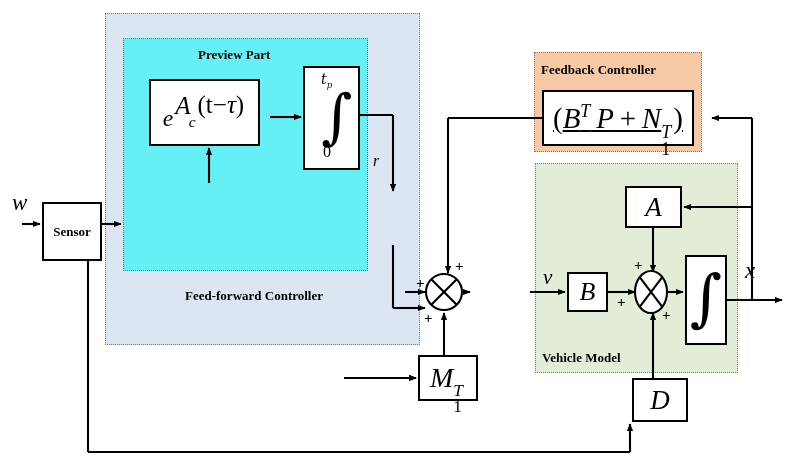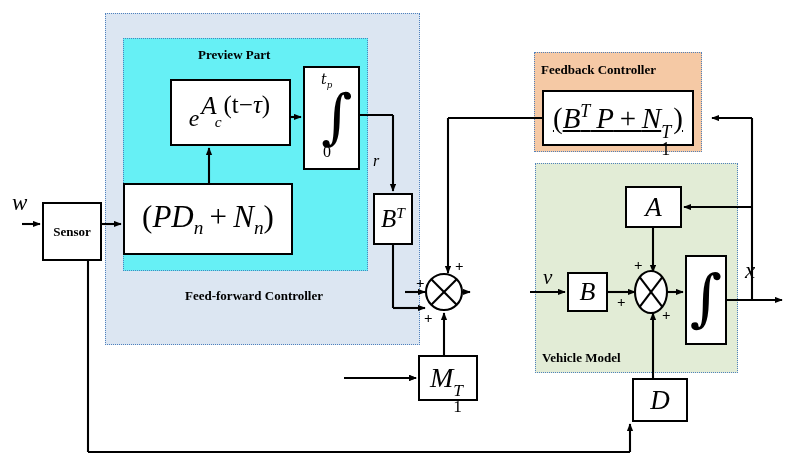--- a/index.html
+++ b/index.html
@@ -69,21 +69,21 @@
     background: #ffffff;
     border: 2px solid #000000;
     display: flex;
     align-items: center;
     justify-content: center;
     font-family: "Liberation Serif", serif;
     color: #000;
   }
   .blk-sensor { left: 42px;  top: 202px; width: 60px;  height: 59px;
                 font-weight: bold; font-size: 13px; }
-  .blk-exp    { left: 149px; top: 79px;  width: 121px; height: 67px; margin-left: 21px; }
+  .blk-exp    { left: 149px; top: 79px;  width: 111px; height: 67px; }
   .blk-integ1 { left: 303px; top: 66px;  width: 57px;  height: 104px; }
   .blk-pd     { left: 123px; top: 183px; width: 170px; height: 72px; }
   .blk-bt     { left: 373px; top: 193px; width: 40px;  height: 52px; }
   .blk-rinv   { left: 472px; top: 268px; width: 58px;  height: 47px; }
   .blk-fbc    { left: 542px; top: 90px;  width: 152px; height: 56px; text-decoration: underline; }
   .blk-a      { left: 625px; top: 186px; width: 57px;  height: 42px; }
   .blk-b      { left: 567px; top: 272px; width: 41px;  height: 40px; }
   .blk-integ2 { left: 685px; top: 255px; width: 42px;  height: 90px; }
   .blk-m1     { left: 418px; top: 355px; width: 60px;  height: 46px; }
   .blk-d      { left: 632px; top: 378px; width: 56px;  height: 44px; }
@@ -254,31 +254,21 @@
   </div>
 
   <div class="blk blk-integ1">
     <div class="intwrap">
       <span class="int-glyph m" style="left:16px; top:4px; font-size:14px;">t<span class="sub">p</span></span>
       <span class="int-glyph" style="left:16px; top:18px; font-size:60px; font-family:'DejaVu Serif',serif;">∫</span>
       <span class="int-glyph mu" style="left:18px; top:76px; font-size:16px; font-family:'Liberation Serif',serif;">0</span>
     </div>
   </div>
 
-  <div class="blk blk-pd">
-    <span class="expr-pd">
-      <span class="mu">(</span><span class="m">PD</span><span class="sub">n</span><span class="mu"> + </span><span class="m">N</span><span class="sub">n</span><span class="mu">)</span>
-    </span>
-  </div>
-
-  <div class="blk blk-bt">
-    <span class="expr-bt">
-      <span class="m">B</span><span class="sup">T</span>
-    </span>
-  </div>
+
 
 
   <div class="blk blk-fbc">
     <span class="expr-fbc">
       <span class="mu">(</span><span class="m">B</span><span class="sup">T</span><span class="m"> P</span><span class="mu"> + </span><span class="m">N</span><span style="display:inline-block;position:relative;width:0.42em;">
         <span class="sup" style="position:absolute;left:0;top:-0.35em;">T</span>
         <span class="subn" style="position:absolute;left:0;top:0.62em;">1</span>
       </span><span class="mu">)</span>
     </span>
   </div>

